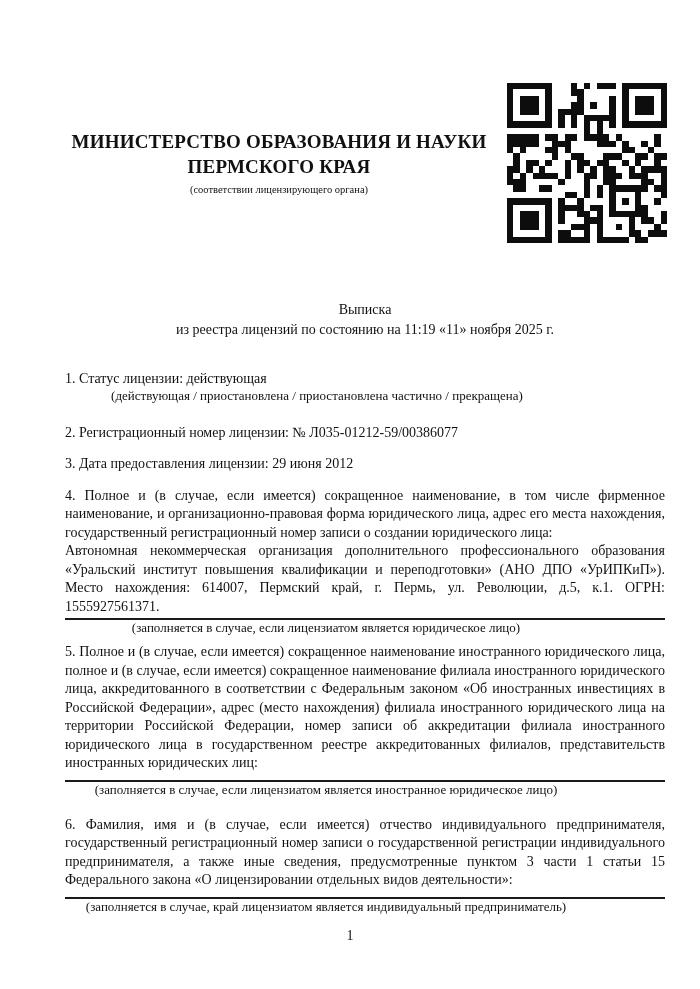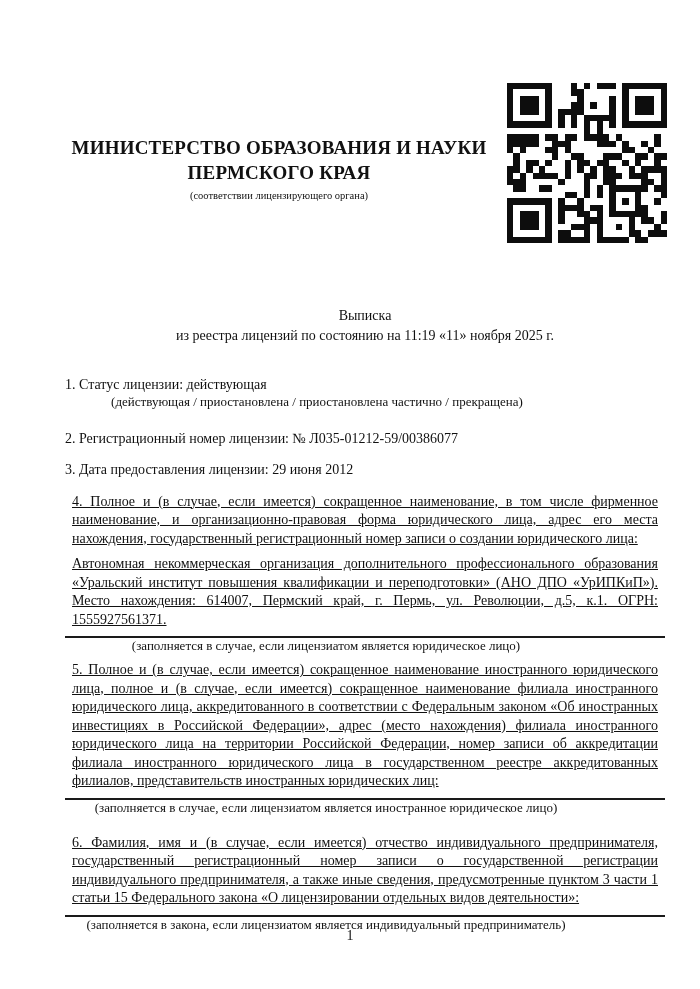--- a/index.html
+++ b/index.html
@@ -12,21 +12,21 @@
     width: 700px;
     height: 989px;
     background: #ffffff;
     font-family: "Liberation Serif", serif;
     color: #111111;
     overflow: hidden;
   }
   .content {
     position: absolute;
     left: 65px;
-    top: 6px;
+    top: 0;
     width: 600px;
   }
   .issuer {
     margin-top: 129px;
     width: 428px;
     text-align: center;
   }
   .issuer-name {
     font-size: 19px;
     font-weight: bold;
@@ -49,25 +49,24 @@
     margin-top: 104px;
     text-align: center;
     font-size: 14px;
     line-height: 19.5px;
   }
   .field-line {
     font-size: 14px;
     line-height: 19.5px;
   }
   .para {
-    margin: 7px;
+    margin: 0;
     font-size: 14px;
     line-height: 18.5px;
     text-align: justify;
-    text-decoration: underline;
   }
   .m-item1   { margin-top: 30px; }
   .m-item2   { margin-top: 20px; }
   .m-item3   { margin-top: 12px; }
   .m-item4   { margin-top: 13px; }
   .m-item5   { margin-top: 8px;  }
   .m-item6   { margin-top: 19px; }
   .m-item7   { margin-top: 28px; }
   .caption {
     position: relative;
@@ -453,20 +452,20 @@
     <div class="m-item5">
       <p class="para">5. Полное и (в случае, если имеется) сокращенное наименование иностранного юридического лица, полное и (в случае, если имеется) сокращенное наименование филиала иностранного юридического лица, аккредитованного в соответствии с Федеральным законом «Об иностранных инвестициях в Российской Федерации», адрес (место нахождения) филиала иностранного юридического лица на территории Российской Федерации, номер записи об аккредитации филиала иностранного юридического лица в государственном реестре аккредитованных филиалов, представительств иностранных юридических лиц:</p>
       <p class="para"></p>
       <hr class="rule rule-gap">
       <div class="caption">(заполняется в случае, если лицензиатом является иностранное юридическое лицо)</div>
     </div>
 
     <div class="m-item6">
       <p class="para">6. Фамилия, имя и (в случае, если имеется) отчество индивидуального предпринимателя, государственный регистрационный номер записи о государственной регистрации индивидуального предпринимателя, а также иные сведения, предусмотренные пунктом 3 части 1 статьи 15 Федерального закона «О лицензировании отдельных видов деятельности»:</p>
       <hr class="rule rule-gap">
-      <div class="caption">(заполняется в закона, если лицензиатом является индивидуальный предприниматель)</div>
+      <div class="caption">(заполняется в случае, край лицензиатом является индивидуальный предприниматель)</div>
     </div>
 
 
   </div>
 
   <div class="page-number">1</div>
 </div>
 
 </body></html>

